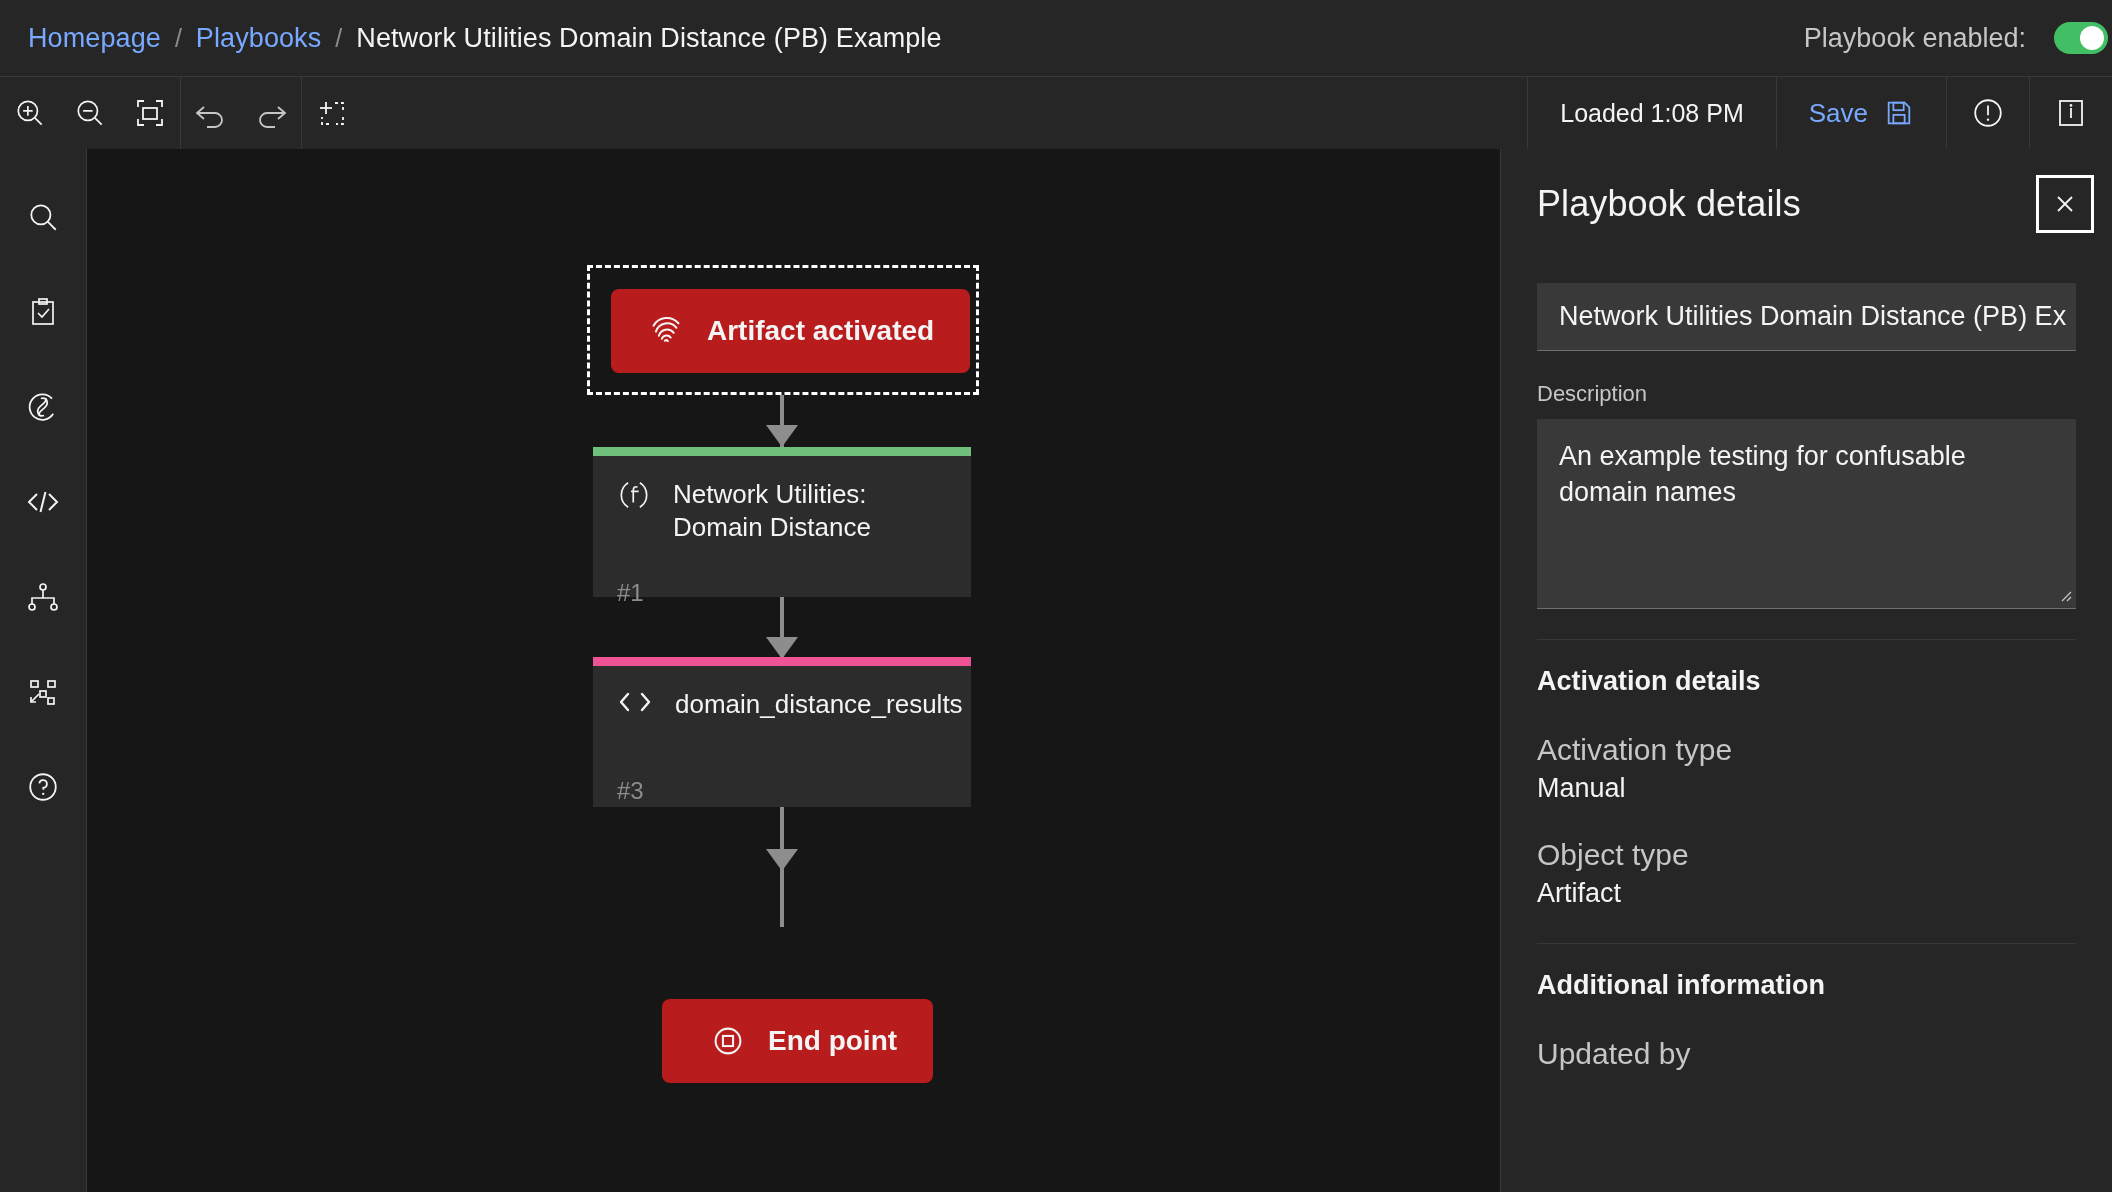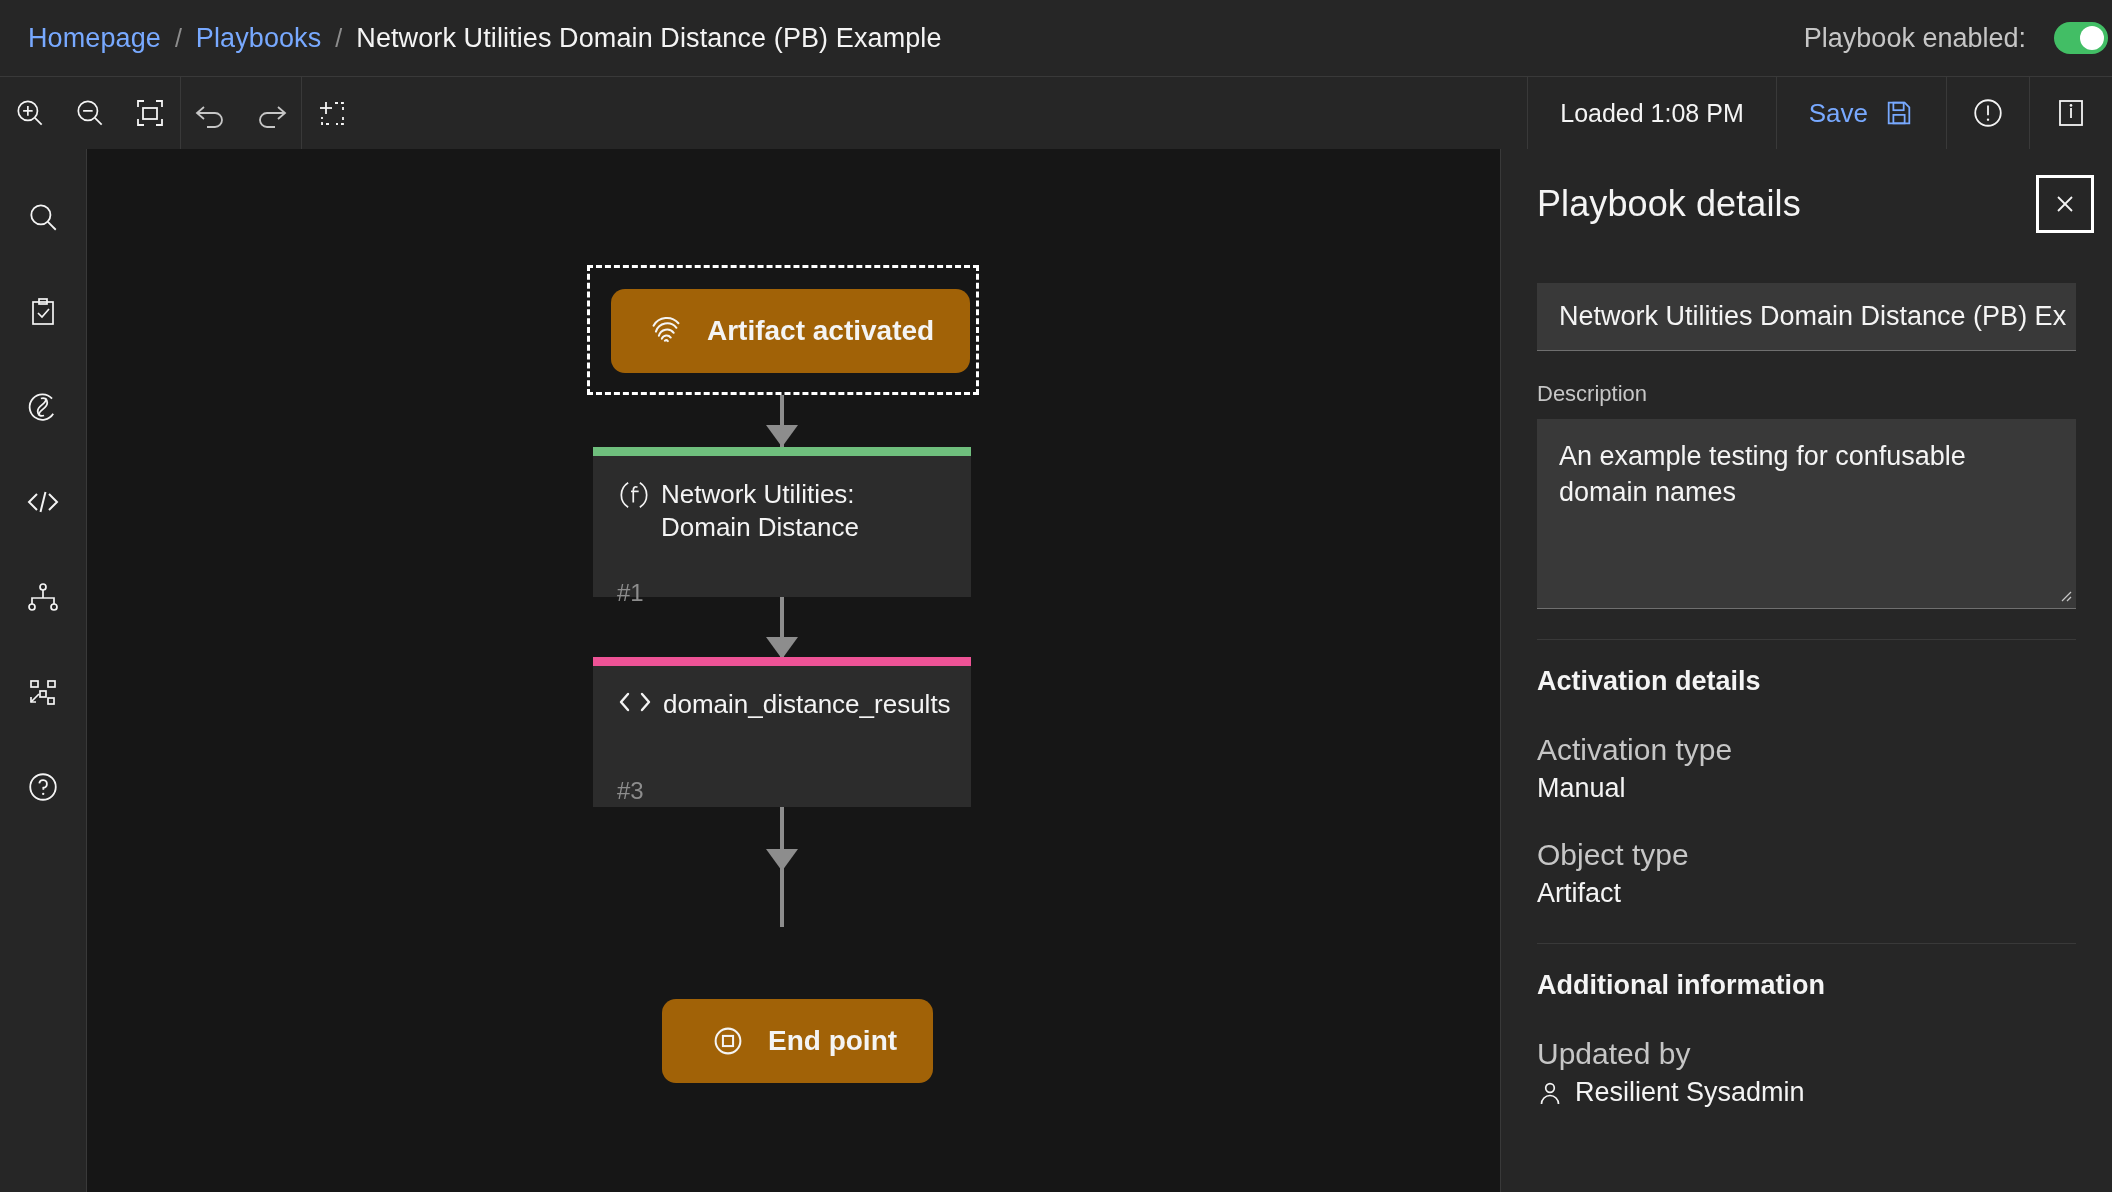--- a/index.html
+++ b/index.html
@@ -128,22 +128,22 @@
   }
 
   .sel-box {
     position: absolute;
     left: 0; top: 116px;
     width: 392px; height: 130px;
     border: 3px dashed #ffffff;
   }
   .pill-node {
     position: absolute;
-    background: #a16207;
-    border-radius: 14px;
+    background: #b91c1c;
+    border-radius: 8px;
     display: flex;
     align-items: center;
     gap: 22px;
     padding: 0 36px;
     height: 84px;
     cursor: pointer;
   }
   .pill-label {
     font-size: 28px;
     font-weight: bold;
@@ -156,21 +156,21 @@
   .card-node {
     position: absolute;
     width: 378px;
     background: #2c2c2c;
     cursor: pointer;
   }
   .card-bar { height: 9px; width: 100%; }
   .card-body {
     padding: 22px 24px 16px 24px;
     display: flex;
-    gap: 10px;
+    gap: 22px;
   }
   .card-title {
     font-size: 26px;
     color: #f4f4f4;
     line-height: 1.28;
   }
   .card-num {
     font-size: 24px;
     color: #8d8d8d;
     padding: 0 24px 16px 24px;
@@ -585,23 +585,14 @@
     <div class="section-head">Activation details</div>
     <div class="meta-label">Activation type</div>
     <div class="meta-value">Manual</div>
     <div class="meta-label">Object type</div>
     <div class="meta-value">Artifact</div>
 
     <div class="panel-sep"></div>
 
     <div class="section-head">Additional information</div>
     <div class="meta-label">Updated by</div>
-    <div class="meta-value with-icon">
-      <span>
-        <svg width="26" height="26" viewBox="0 0 26 26" fill="none" stroke="#f4f4f4" stroke-width="1.7">
-          <circle cx="13" cy="8" r="4.3"></circle>
-            <path d="M4.5 24 a8.5 8.5 0 0 1 17 0"></path>
-        </svg>
-      </span>
-      <span>Resilient Sysadmin</span>
-    </div>
   </div>
 </div>
 
 </body></html>

